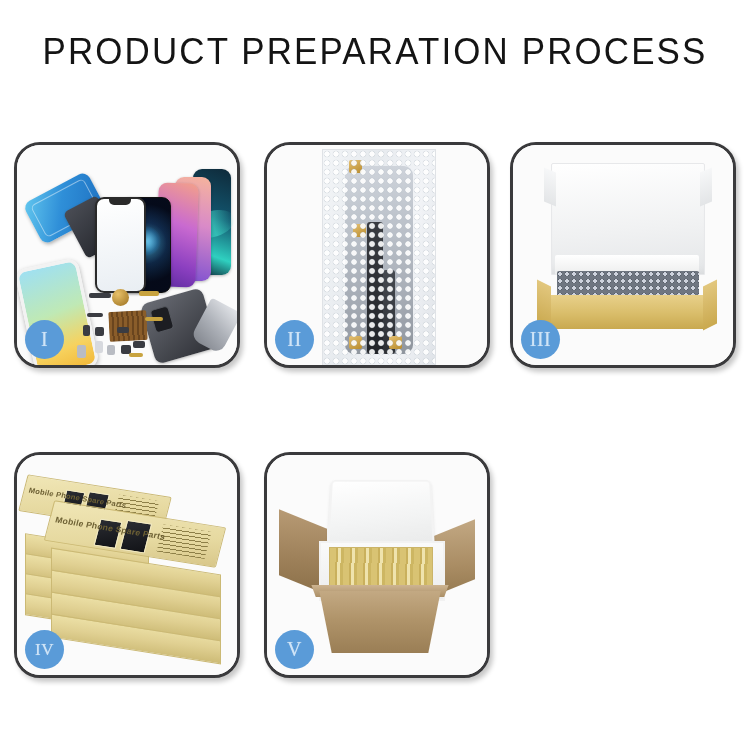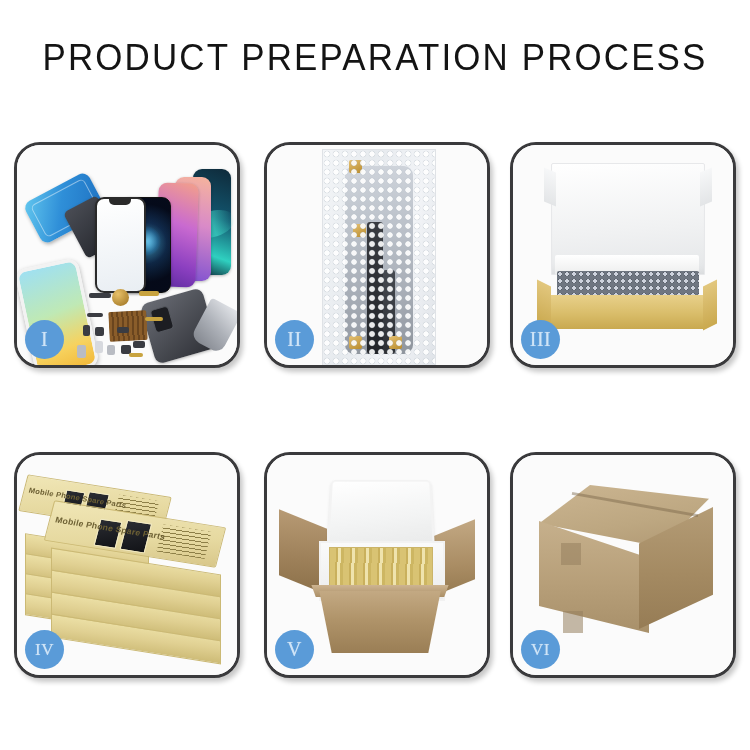--- a/index.html
+++ b/index.html
@@ -17,21 +17,21 @@
     position: relative;
     width: 750px;
     height: 750px;
     background: #ffffff;
   }
 
   
   .header {
     position: absolute;
     left: 0;
-    top: 38px;
+    top: 32px;
     width: 750px;
     text-align: center;
   }
   .main-title {
     font-family: "Liberation Sans", sans-serif;
     font-size: 36px;
     font-weight: 500;
     letter-spacing: 2.2px;
     color: #141414;
     line-height: 40px;
@@ -500,26 +500,15 @@
         <div class="flap-r"></div>
         <div class="foam-lid"></div>
         <div class="foam-body"></div>
         <div class="gold-packs"></div>
         <div class="carton-rim"></div>
         <div class="carton-front"></div>
       </div>
       <div class="badge">V</div>
     </div>
 
-    <div class="panel p6">
-      <div class="stage b6-bg">
-        <div class="c6-top"></div>
-        <div class="c6-left"></div>
-        <div class="c6-right"></div>
-        <div class="c6-seam"></div>
-        <div class="c6-tape" style="left:48px; top:88px;"></div>
-        <div class="c6-tape" style="left:50px; top:156px;"></div>
-      </div>
-      <div class="badge small">VI</div>
-    </div>
 
   </div>
 </div>
 
 </body></html>

